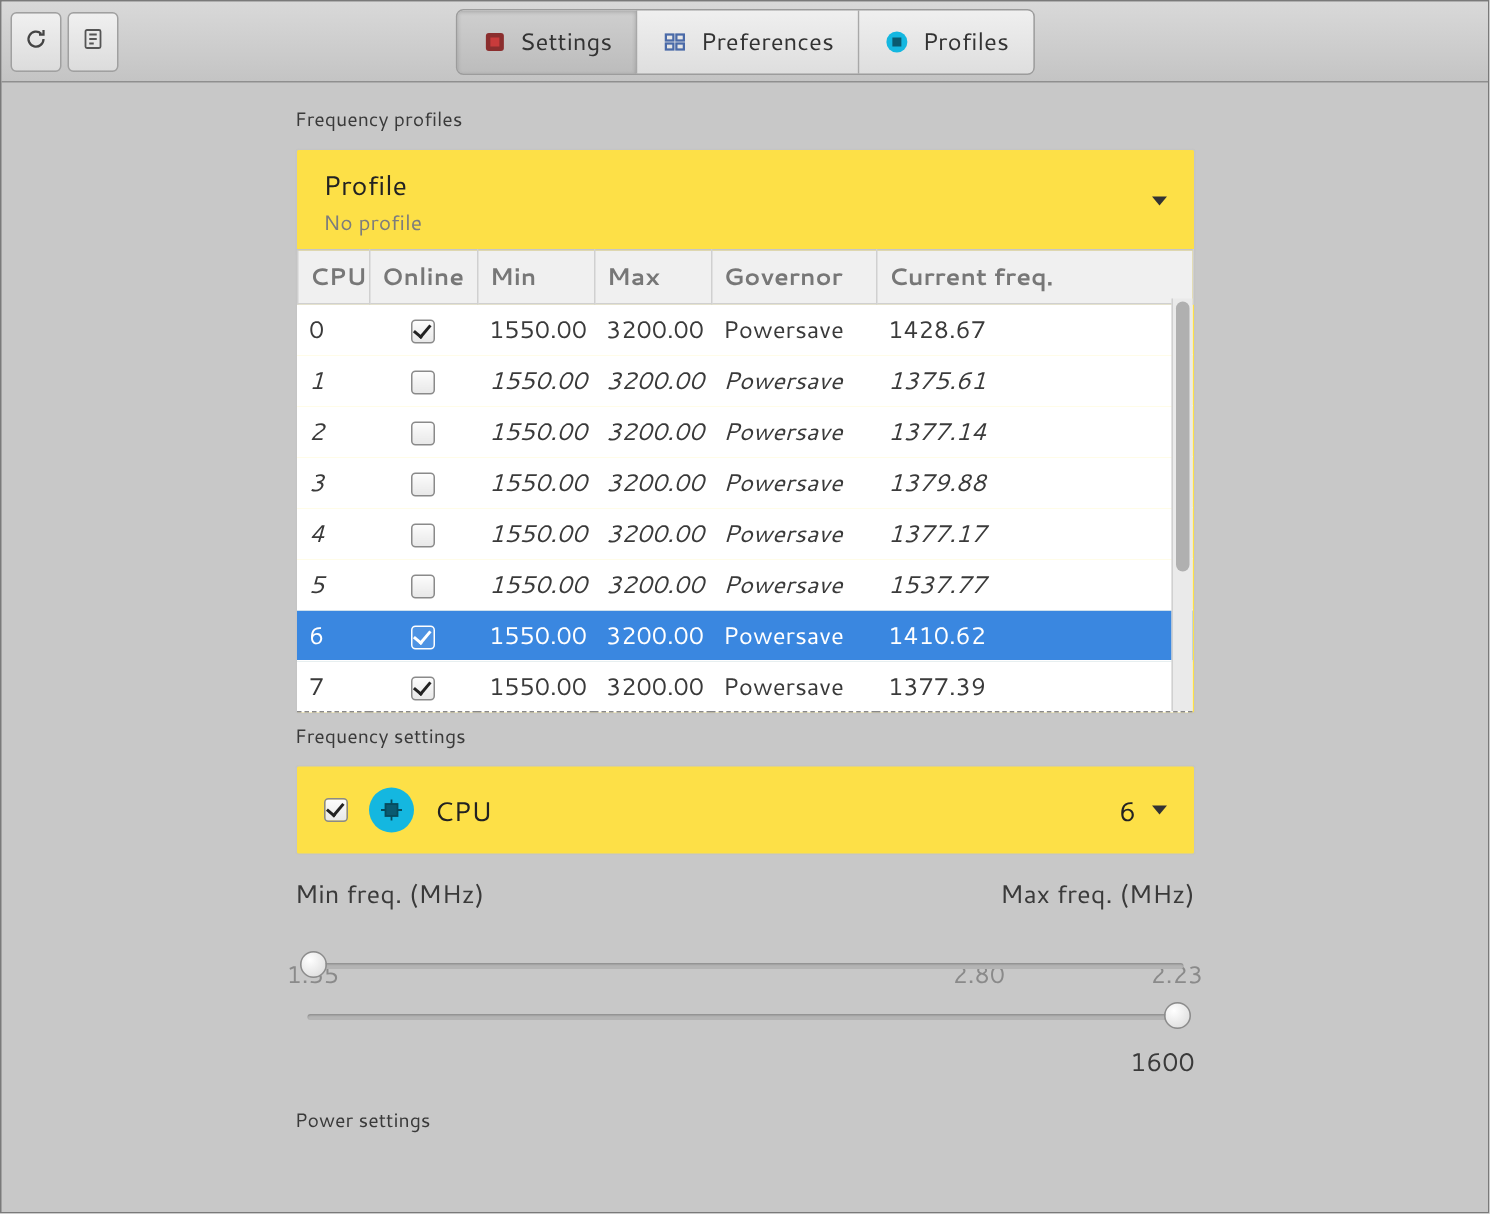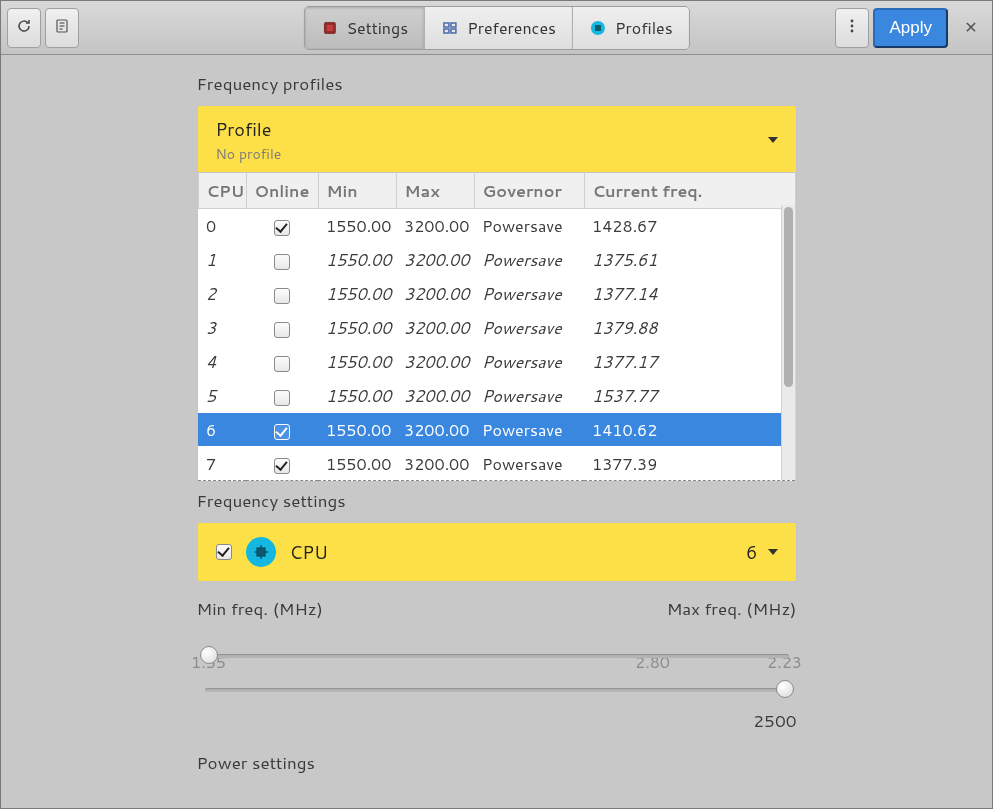--- a/index.html
+++ b/index.html
@@ -16,21 +16,21 @@
   .close-btn { width:30px; height:30px; display:inline-flex; align-items:center; justify-content:center; cursor:pointer; border:none; background:transparent; color:#555; font-size:16px; margin-left:4px; }
   .tabbar { display:flex; height:44px; border:1px solid #9c9c9c; border-radius:5px; overflow:hidden; }
   .tab { display:flex; align-items:center; gap:8px; padding:0 16px; background:linear-gradient(to bottom,#efefef,#dedede); border-right:1px solid #a8a8a8; cursor:pointer; color:#333; font-size:16px; }
   .tab:last-child { border-right:none;justify-content:center; }
   .tab.active { background:linear-gradient(to bottom,#cfcfcf,#bcbcbc); box-shadow:inset 0 1px 3px rgba(0,0,0,0.2); }
   .tab .ticon { width:18px; height:18px; display:inline-flex; align-items:center; justify-content:center; }
   .ticon svg { width:16px; height:16px; }
   
   .body { flex:1; overflow-y:auto; padding:10px 0 20px 0; }
   .content { width:600px; margin:0 auto; }
-  .section-title { font-size:17px; color:#3a3a3a; margin:6px 0 10px 0; }
+  .section-title { font-size:13px; color:#3a3a3a; margin:6px 0 10px 0; }
   
   .card { background:#fde047; border:1px solid #c5c5c5; border-radius:2px; }
   .profile-head { display:flex; align-items:center; padding:10px 18px 8px 18px; cursor:pointer; }
   .profile-head .ph-text { flex:1; }
   .profile-head .ph-title { font-size:18px; color:#222; }
   .profile-head .ph-sub { font-size:14px; color:#7d7d7d; margin-top:2px; }
   .caret-down { width:0; height:0; border-left:5px solid transparent; border-right:5px solid transparent; border-top:6px solid #333; }
   
   .cpu-table-wrap { position:relative; }
   .cpu-table { width:100%; border-collapse:collapse; table-layout:fixed; }
@@ -120,37 +120,20 @@
         <span class="ticon">
           <svg viewBox="0 0 16 16">
               <circle cx="8" cy="8" r="7" fill="#14b7e0"></circle>
               <rect x="5" y="5" width="6" height="6" fill="#0a5a70"></rect>
             </svg>
         </span>
         <span>Profiles</span>
       </div>
     </div>
 
-    <div class="hb-right">
-      <button class="hbtn">
-        <span>
-          <svg viewBox="0 0 16 16" fill="#444">
-              <circle cx="8" cy="3" r="1.4"></circle>
-              <circle cx="8" cy="8" r="1.4"></circle>
-              <circle cx="8" cy="13" r="1.4"></circle>
-            </svg>
-        </span>
-      </button>
-      <button class="apply-btn">
-        <span>Apply</span>
-      </button>
-      <button class="close-btn">
-        <span>✕</span>
-      </button>
-    </div>
   </div>
 
   <div class="body">
     <div class="content">
 
       <div class="section-title">Frequency profiles</div>
 
       <div class="card">
         <div class="profile-head">
           <div class="ph-text">
@@ -279,19 +262,19 @@
       </div>
       <div class="slider">
         <div class="track"></div>
         <div class="handle" style="left:2%"></div>
       </div>
 
       <div class="slider" style="margin-top:10px;">
         <div class="track"></div>
         <div class="handle" style="left:98%"></div>
       </div>
-      <div class="val-below right">2500</div>
+      <div class="val-below right">1600</div>
 
       <div class="section-title" style="margin-top:18px;">Power settings</div>
 
     </div>
   </div>
 </div>
 
 </body></html>

